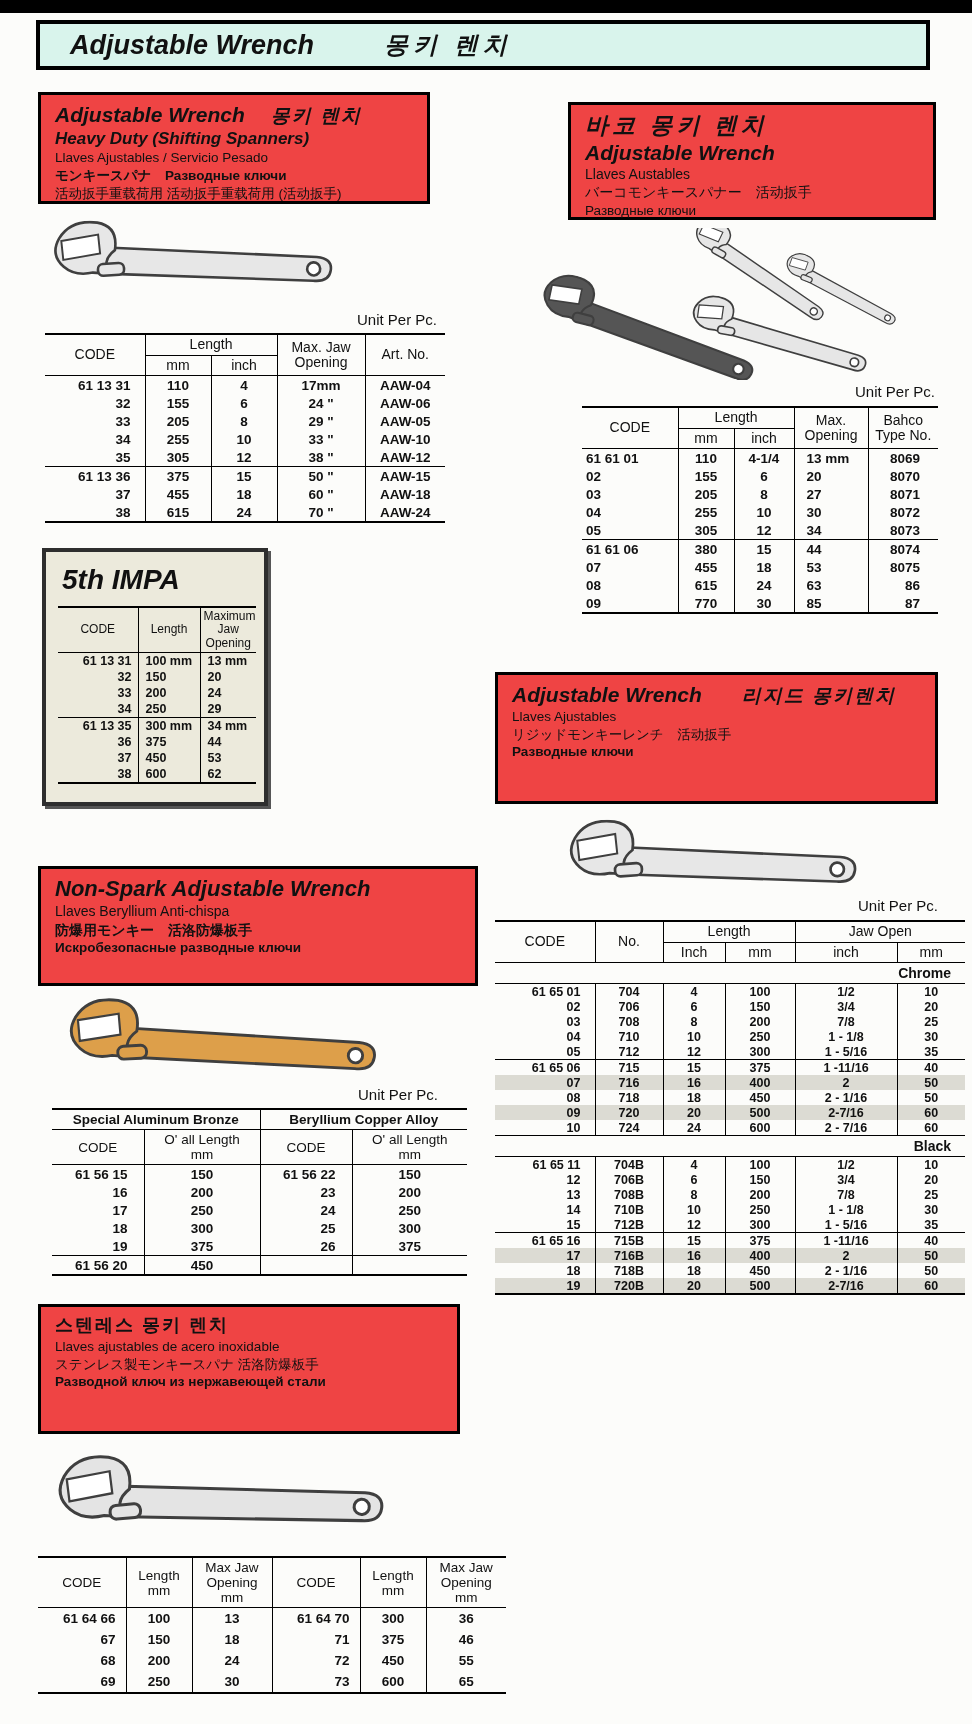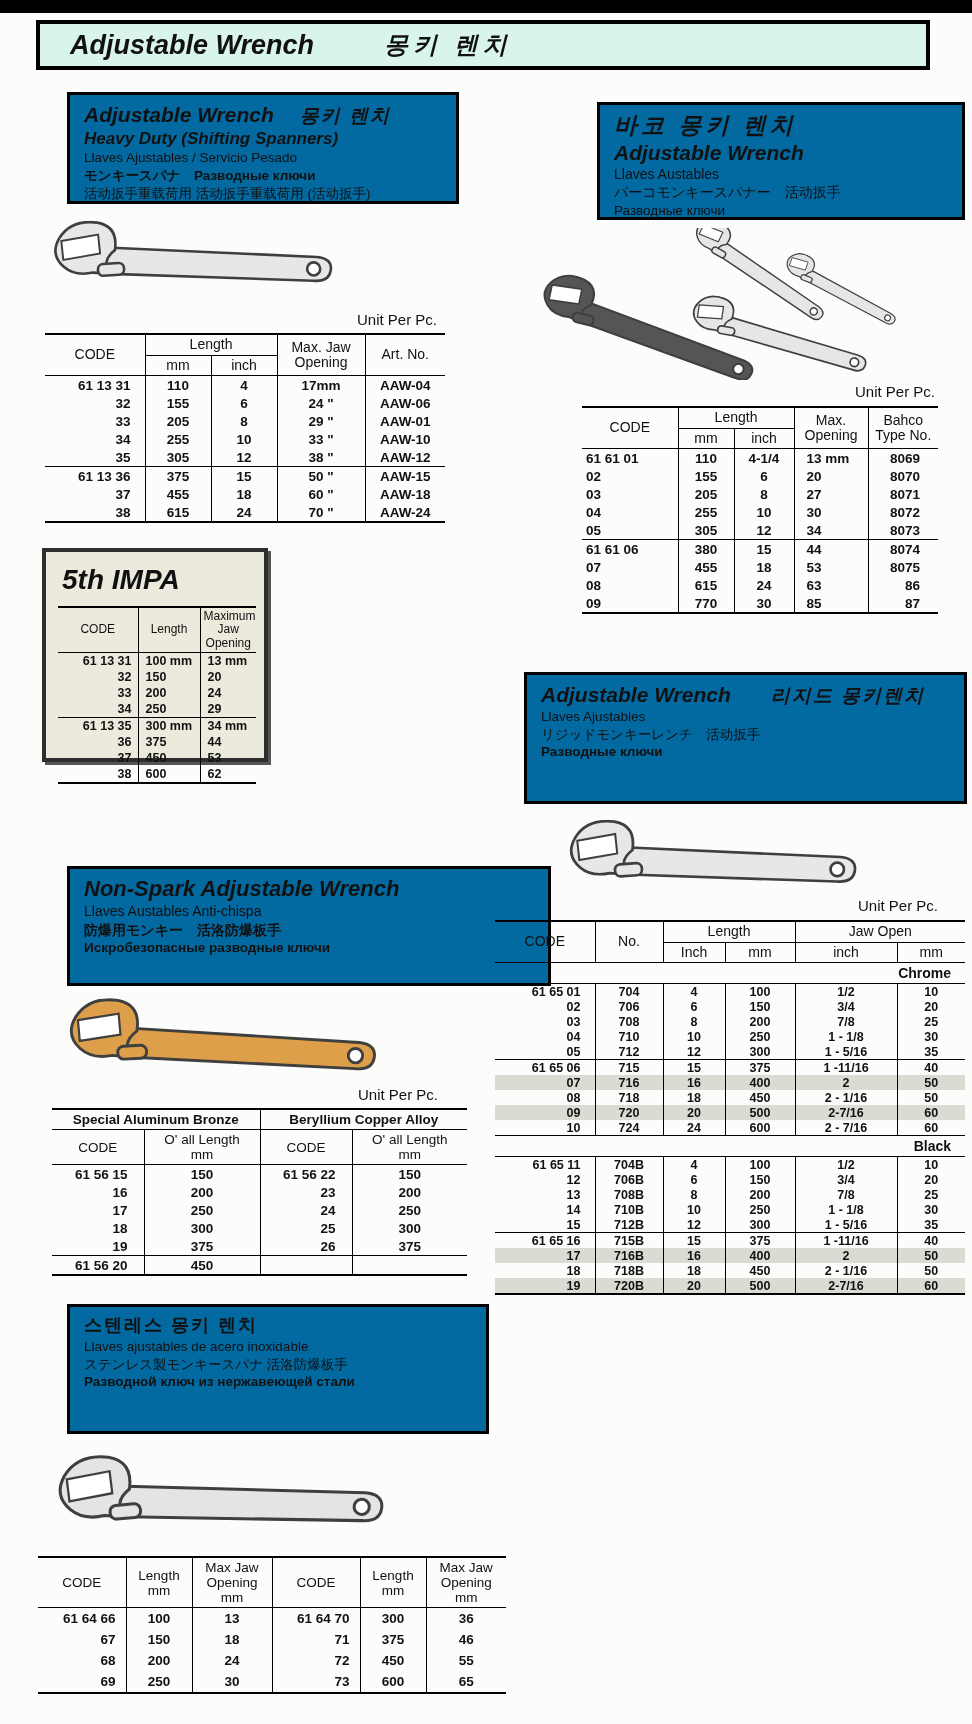--- a/index.html
+++ b/index.html
@@ -8,22 +8,22 @@
   .topbar{position:absolute;left:0;top:0;width:972px;height:13px;background:#000;}
 
   
   .banner{position:absolute;left:36px;top:20px;width:894px;height:50px;background:#d9f4ec;
           border:4px solid #000;box-sizing:border-box;display:flex;align-items:center;
           gap:70px;padding-left:30px;}
   .banner .t1{font-style:italic;font-weight:bold;font-size:27px;}
   .banner .t2{font-style:italic;font-weight:bold;font-size:24px;letter-spacing:5px;}
 
   
-  .cbox{position:absolute;background:#0369a1;border:3px solid #000;box-sizing:border-box;
-        padding:7px 0 4px 14px;margin-left:29px;}
+  .cbox{position:absolute;background:#ef4444;border:3px solid #000;box-sizing:border-box;
+        padding:7px 0 4px 14px;}
   .cbox .bt{font-style:italic;font-weight:bold;font-size:21px;line-height:1.2;white-space:nowrap;}
   .cbox .bt .ko{font-size:19px;margin-left:26px;letter-spacing:2px;}
   .cbox .sub{font-style:italic;font-weight:bold;font-size:17px;line-height:1.25;}
   .cbox .ln{font-size:13.5px;line-height:1.32;}
   .cbox .ln.b{font-weight:bold;}
   .cbox .koline{font-weight:bold;font-size:19px;text-align:right;padding-right:40px;letter-spacing:3px;}
 
   
   .impa{position:absolute;background:#eceadc;border:4px solid #2e2e2e;box-sizing:border-box;
         padding:10px 10px 12px 12px;box-shadow:3px 3px 0 #555;}
@@ -145,21 +145,21 @@
           <td>155</td>
           <td>6</td>
           <td>24 "</td>
           <td>AAW-06</td>
         </tr>
         <tr>
           <td>33</td>
           <td>205</td>
           <td>8</td>
           <td>29 "</td>
-          <td>AAW-01</td>
+          <td>AAW-05</td>
         </tr>
         <tr>
           <td>34</td>
           <td>255</td>
           <td>10</td>
           <td>33 "</td>
           <td>AAW-10</td>
         </tr>
         <tr>
           <td>35</td>
@@ -185,21 +185,21 @@
         <tr>
           <td>38</td>
           <td>615</td>
           <td>24</td>
           <td>70 "</td>
           <td>AAW-24</td>
         </tr>
       </tbody>
   </table>
 
-  <div class="impa" style="left:42px;top:548px;width:226px;height:214px;">
+  <div class="impa" style="left:42px;top:548px;width:226px;height:258px;">
     <div class="it">5th IMPA</div>
     <table class="tbl t-impa" style="width:198px;">
       <colgroup>
           <col style="width:80px">
           <col style="width:62px">
           <col style="width:56px">
         </colgroup>
       <thead>
         <tr>
           <th>CODE</th>
@@ -247,23 +247,23 @@
           </tr>
           <tr>
             <td>38</td>
             <td>600</td>
             <td>62</td>
           </tr>
         </tbody>
     </table>
   </div>
 
-  <div class="cbox" style="left:38px;top:866px;width:484px;height:120px;">
+  <div class="cbox" style="left:38px;top:866px;width:440px;height:120px;">
     <div class="bt" style="font-size:22px;">Non-Spark Adjustable Wrench</div>
-    <div class="ln" style="font-size:14px;">Llaves Austables Anti-chispa</div>
+    <div class="ln" style="font-size:14px;">Llaves Beryllium Anti-chispa</div>
     <div class="ln b" style="font-size:14px;">防爆用モンキー　活洛防爆板手</div>
     <div class="ln b">Искробезопасные разводные ключи</div>
   </div>
 
   <svg class="fig" style="left:55px;top:992px;width:340px;height:92px;color:#dd9f4a;transform:rotate(-3deg);" viewBox="0 0 230 64">
       <use href="#wrench" width="230" height="64"></use>
     </svg>
 
   <div class="unit" style="left:40px;top:1086px;width:398px;">Unit Per Pc.</div>
 

